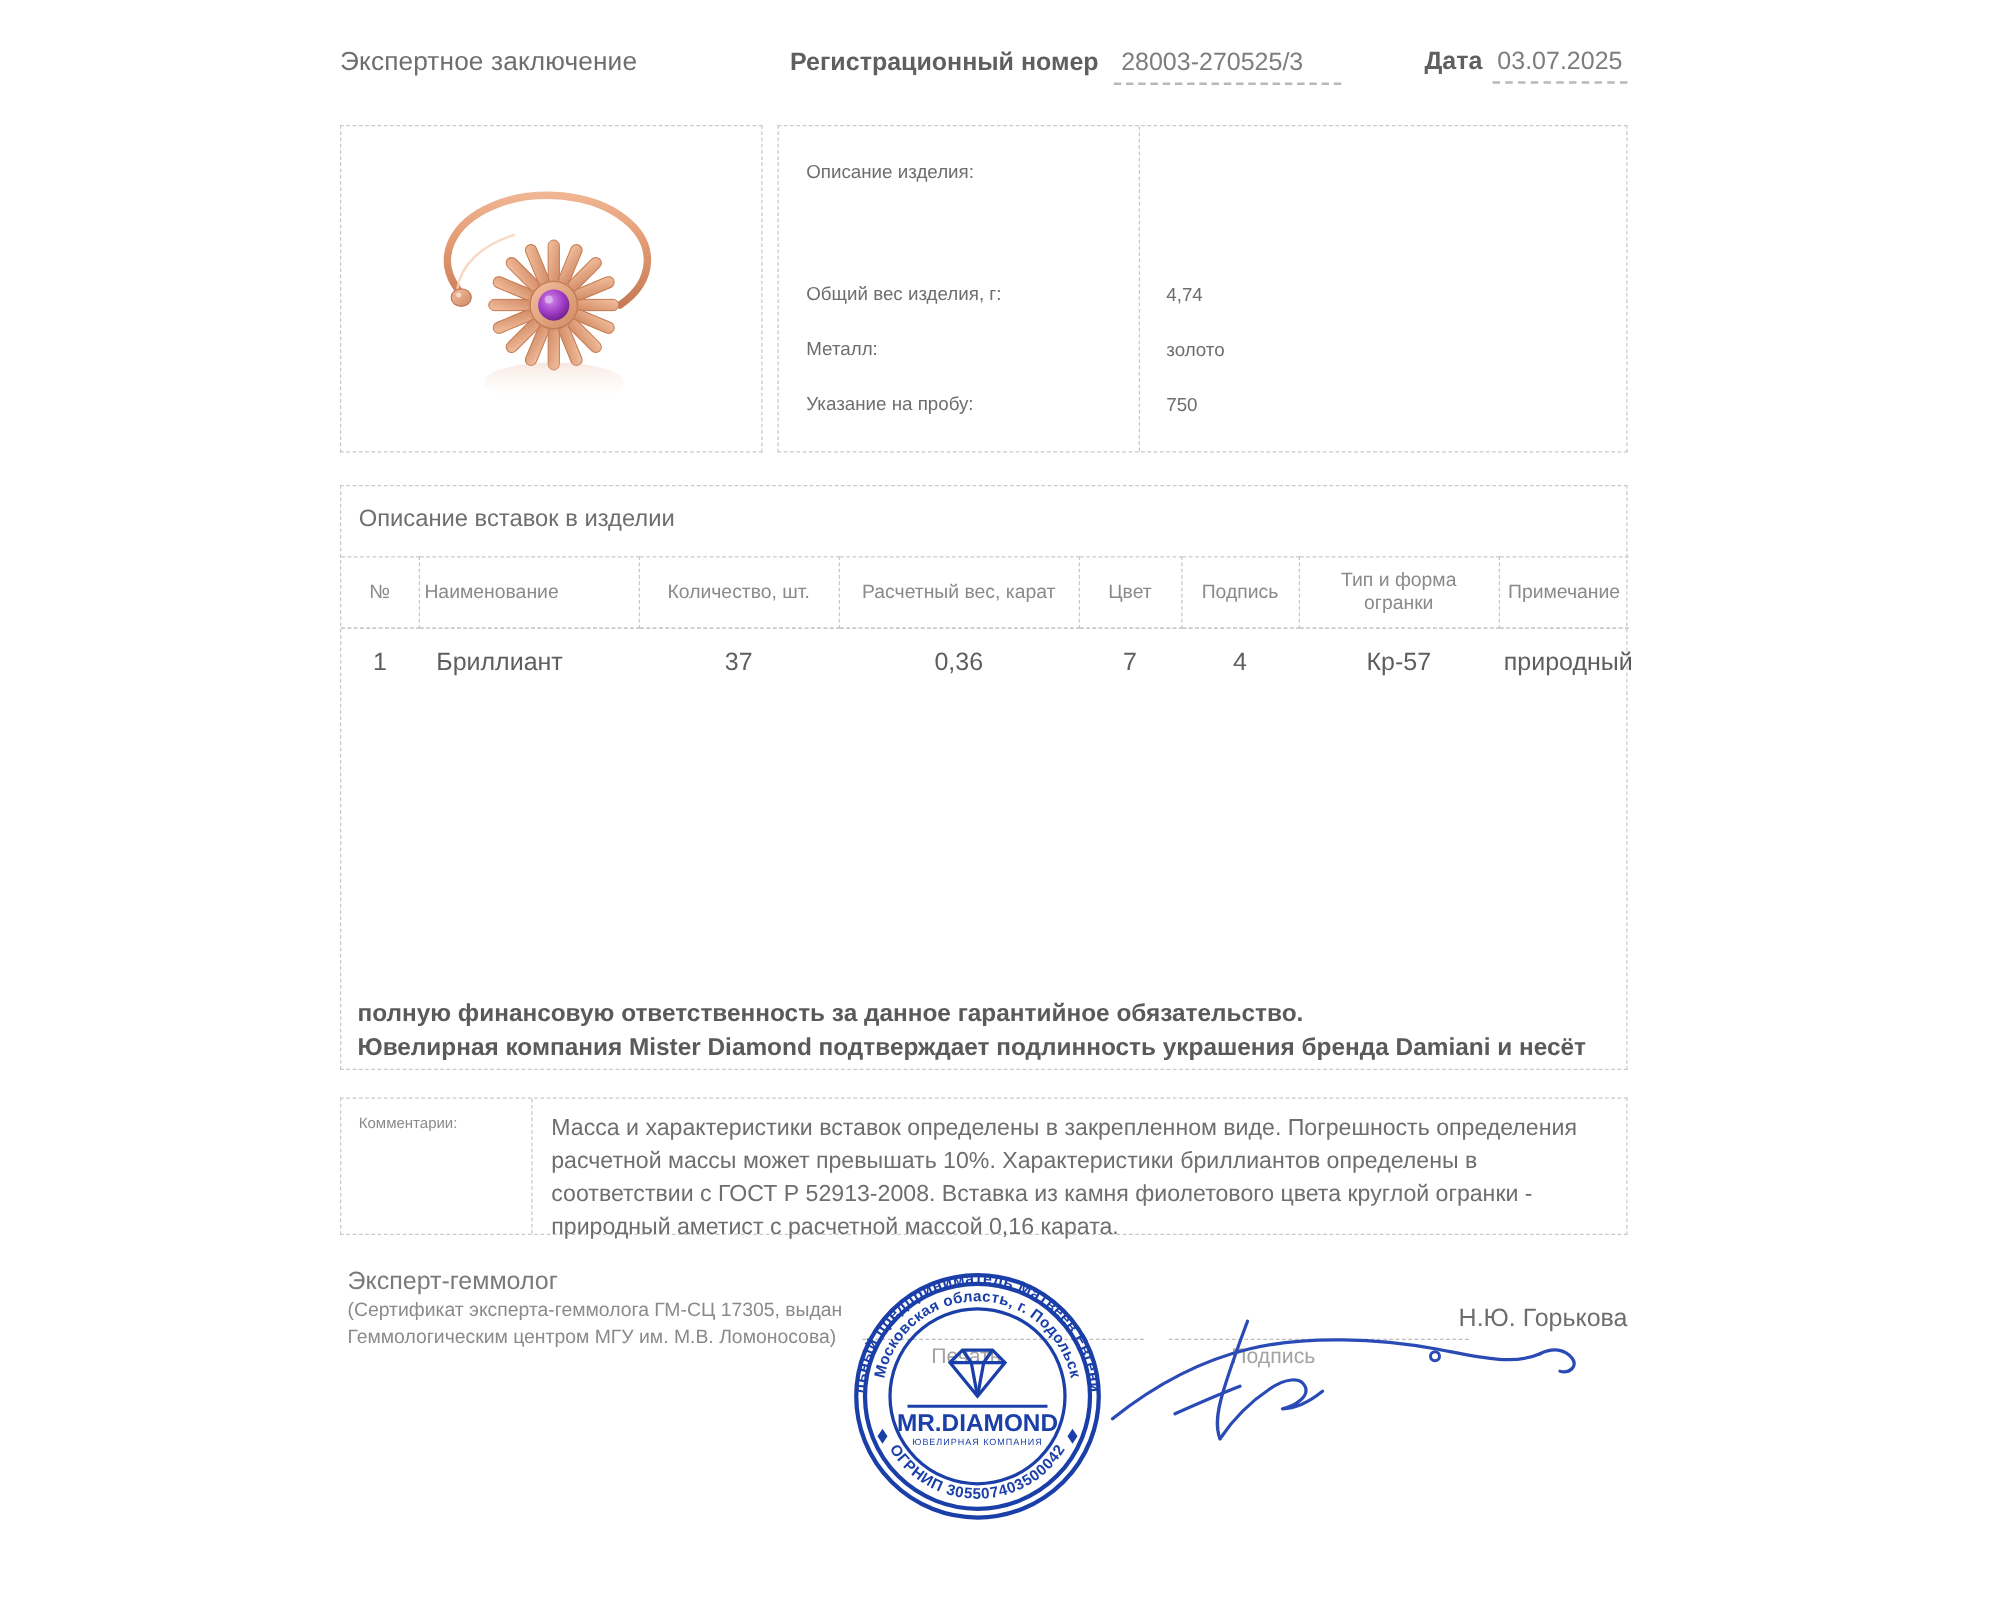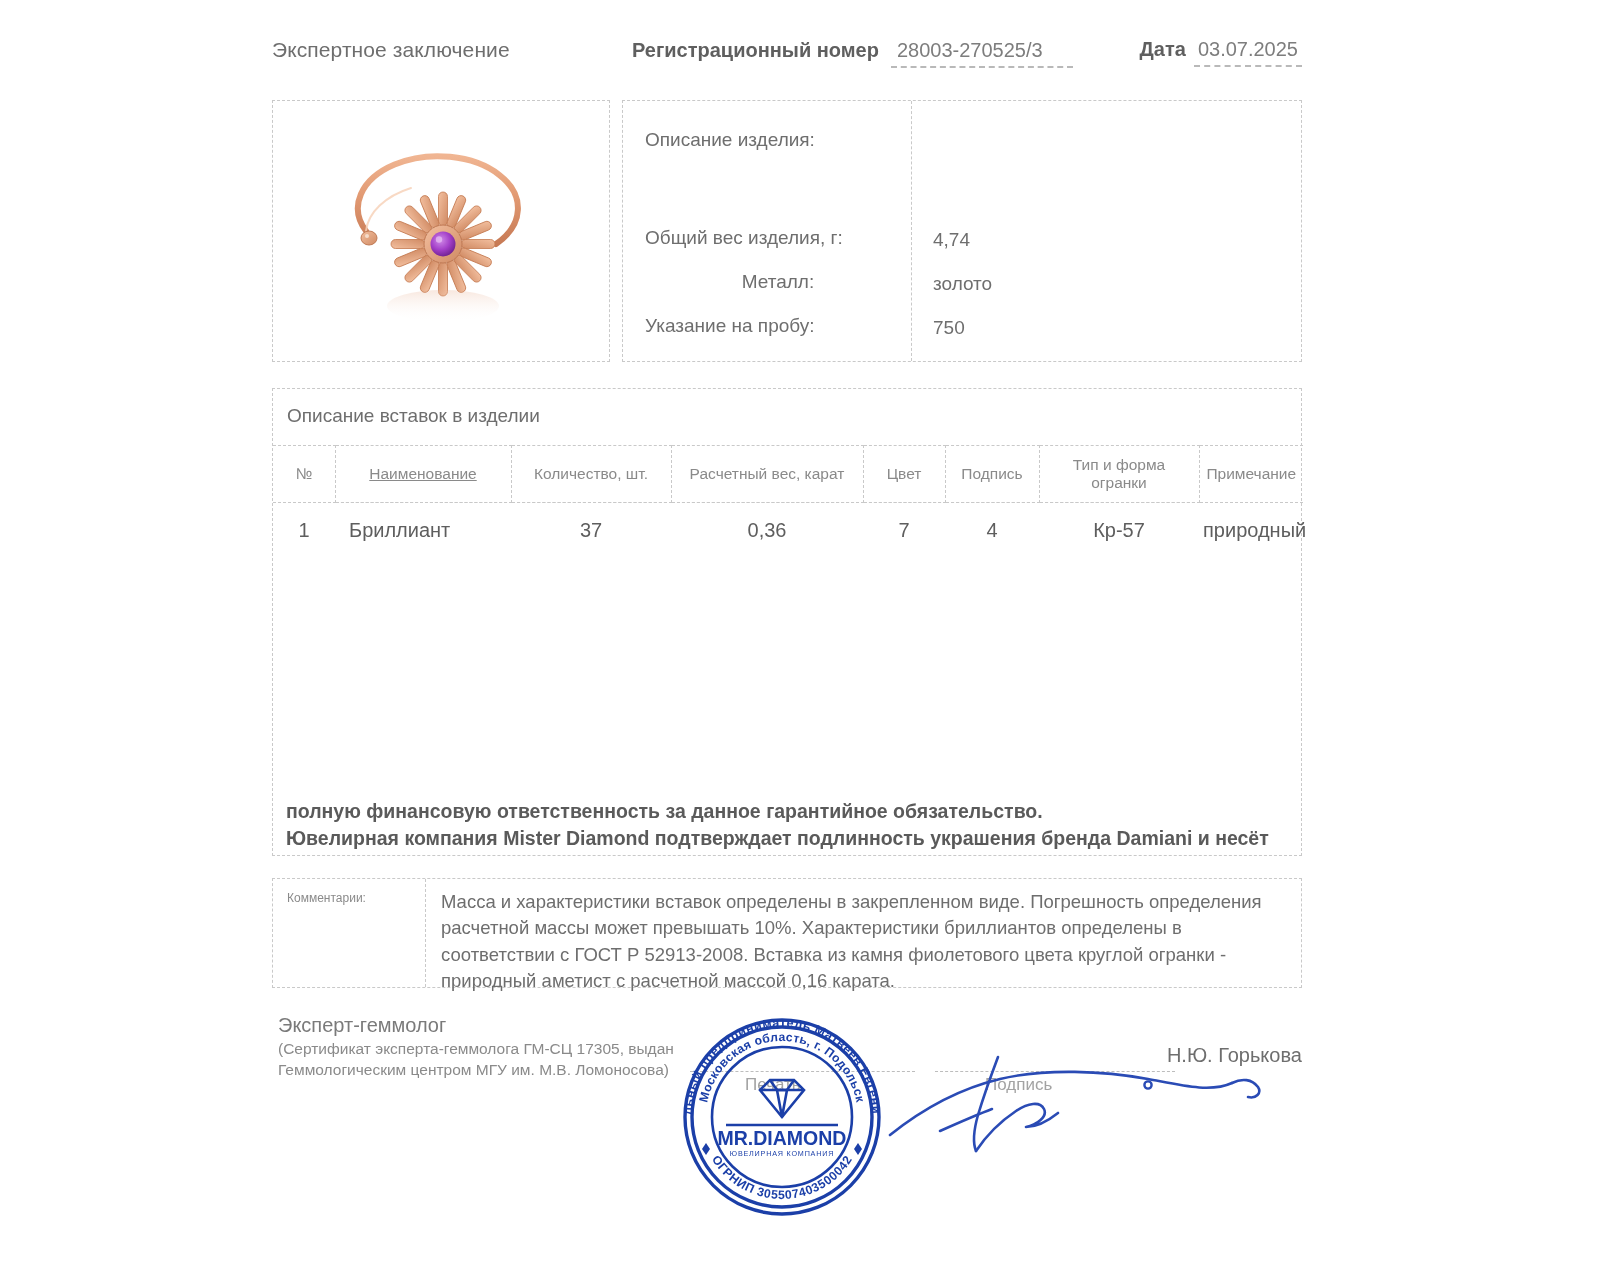--- a/index.html
+++ b/index.html
@@ -110,28 +110,28 @@
     top: 0;
     bottom: 0;
     width: 0;
     border-left: 1.5px dashed #c9c9c9;
   }
   .desc-row {
     position: absolute;
     left: 22px;
     right: 10px;
     display: flex;
-    font-size: 19px;
+    font-size: 15px;
     color: #6e6e6e;
   }
   .desc-label { width: 266px; flex: none; }
   .desc-value { padding-left: 22px; color: #6e6e6e; line-height: 1.32; }
   #desc-row-0 { top: 28px; }
   #desc-row-1 { top: 126px; }
-  #desc-row-2 { top: 170px; text-align: center; }
+  #desc-row-2 { top: 170px; }
   #desc-row-3 { top: 214px; }
 
   
   #inserts-panel {
     left: 272px;
     top: 388px;
     width: 1030px;
     height: 468px;
   }
   #inserts-caption {
@@ -163,21 +163,21 @@
   .ins-table th:last-child { border-right: none; }
   .ins-table td {
     font-size: 20px;
     color: #5e5e5e;
     padding: 16px 4px;
     text-align: center;
     vertical-align: middle;
   }
   .ins-table td.c-name { text-align: left; padding-left: 14px; }
   .ins-table td.c-note { text-align: right; padding-right: 14px; }
-  .ins-table th.h-name { text-align: center; text-decoration: underline; }
+  .ins-table th.h-name { text-align: left; }
 
   
   #guarantee-block {
     position: absolute;
     left: 286px;
     top: 798px;
     width: 1000px;
     font-size: 19.5px;
     font-weight: bold;
     color: #5a5a5a;

